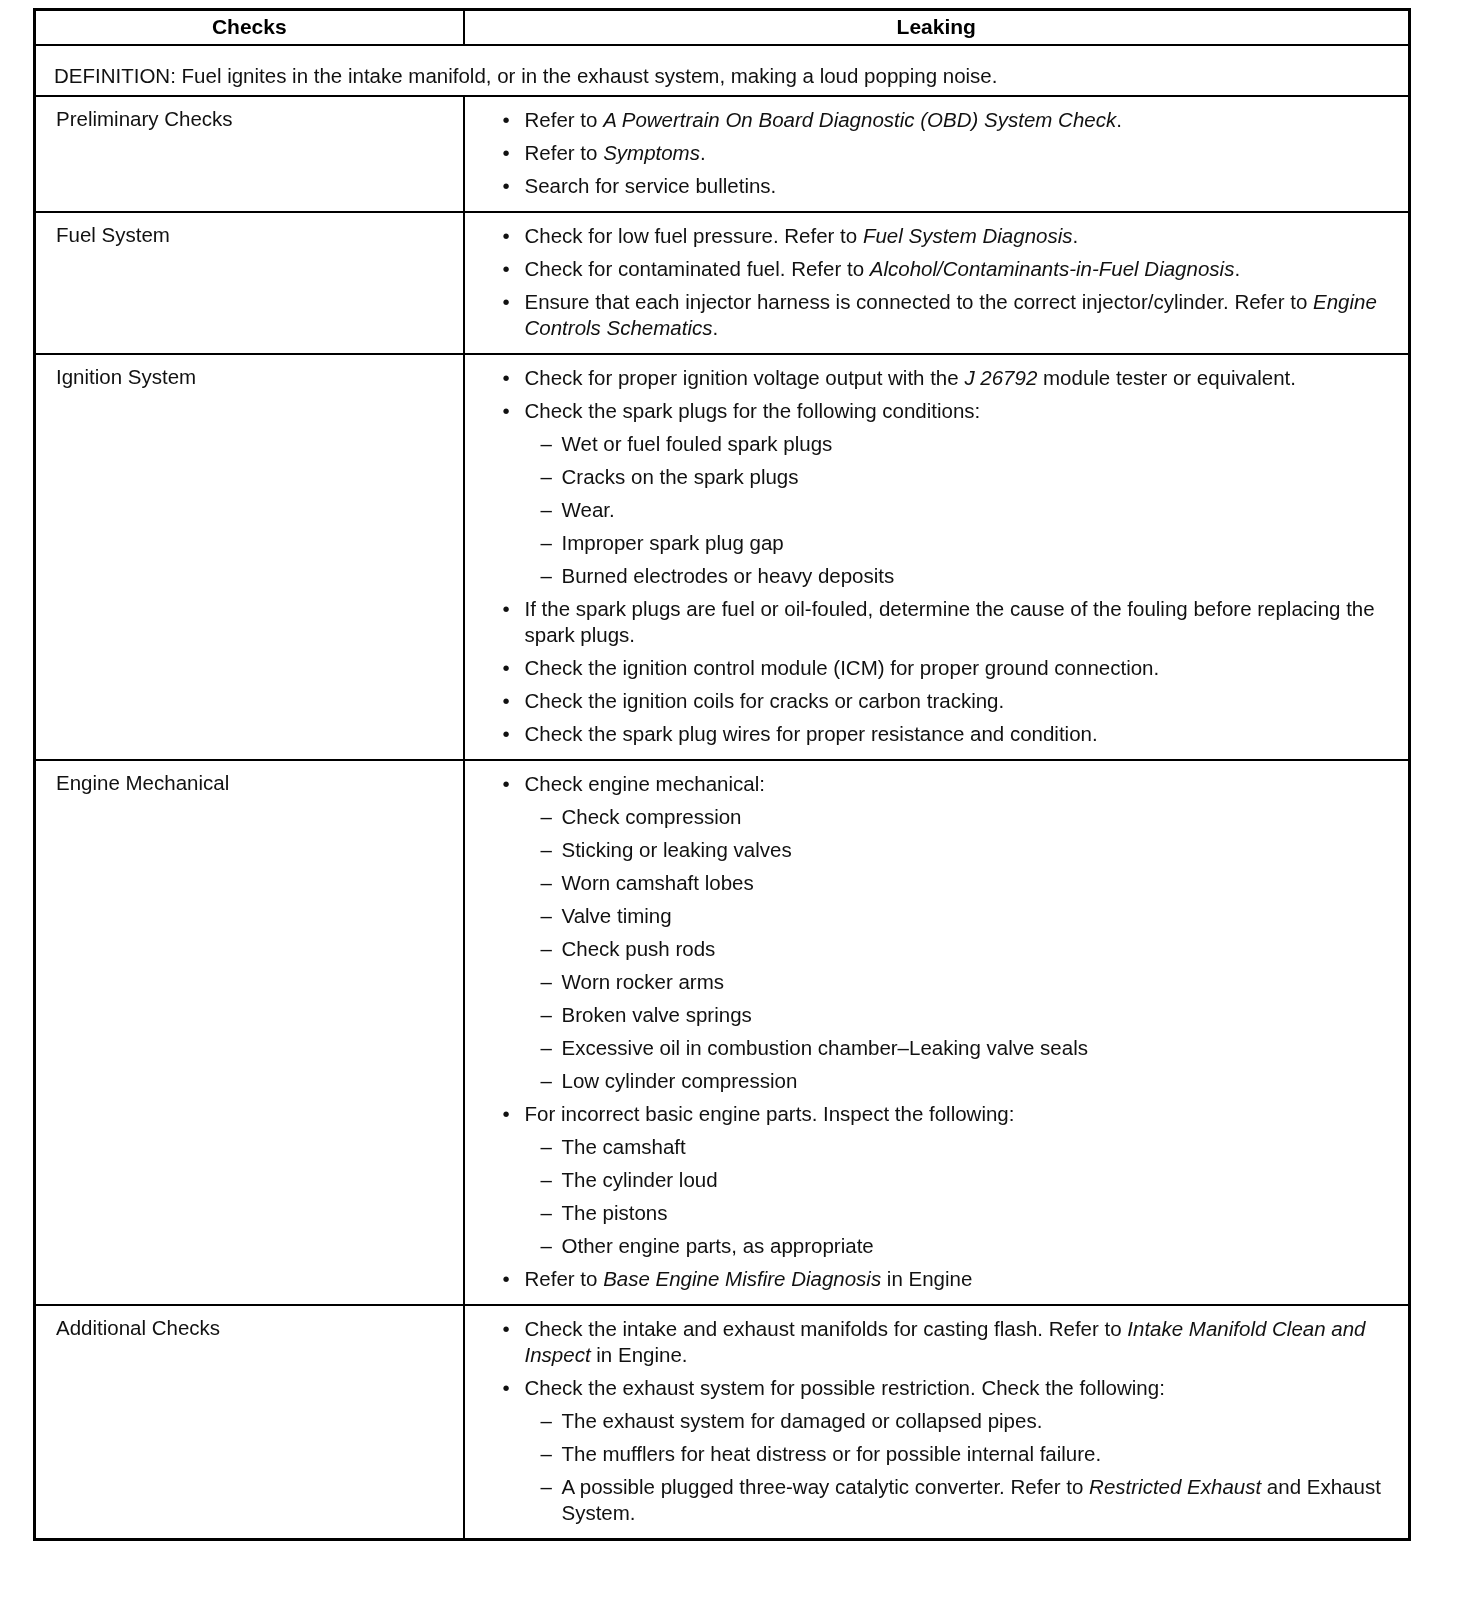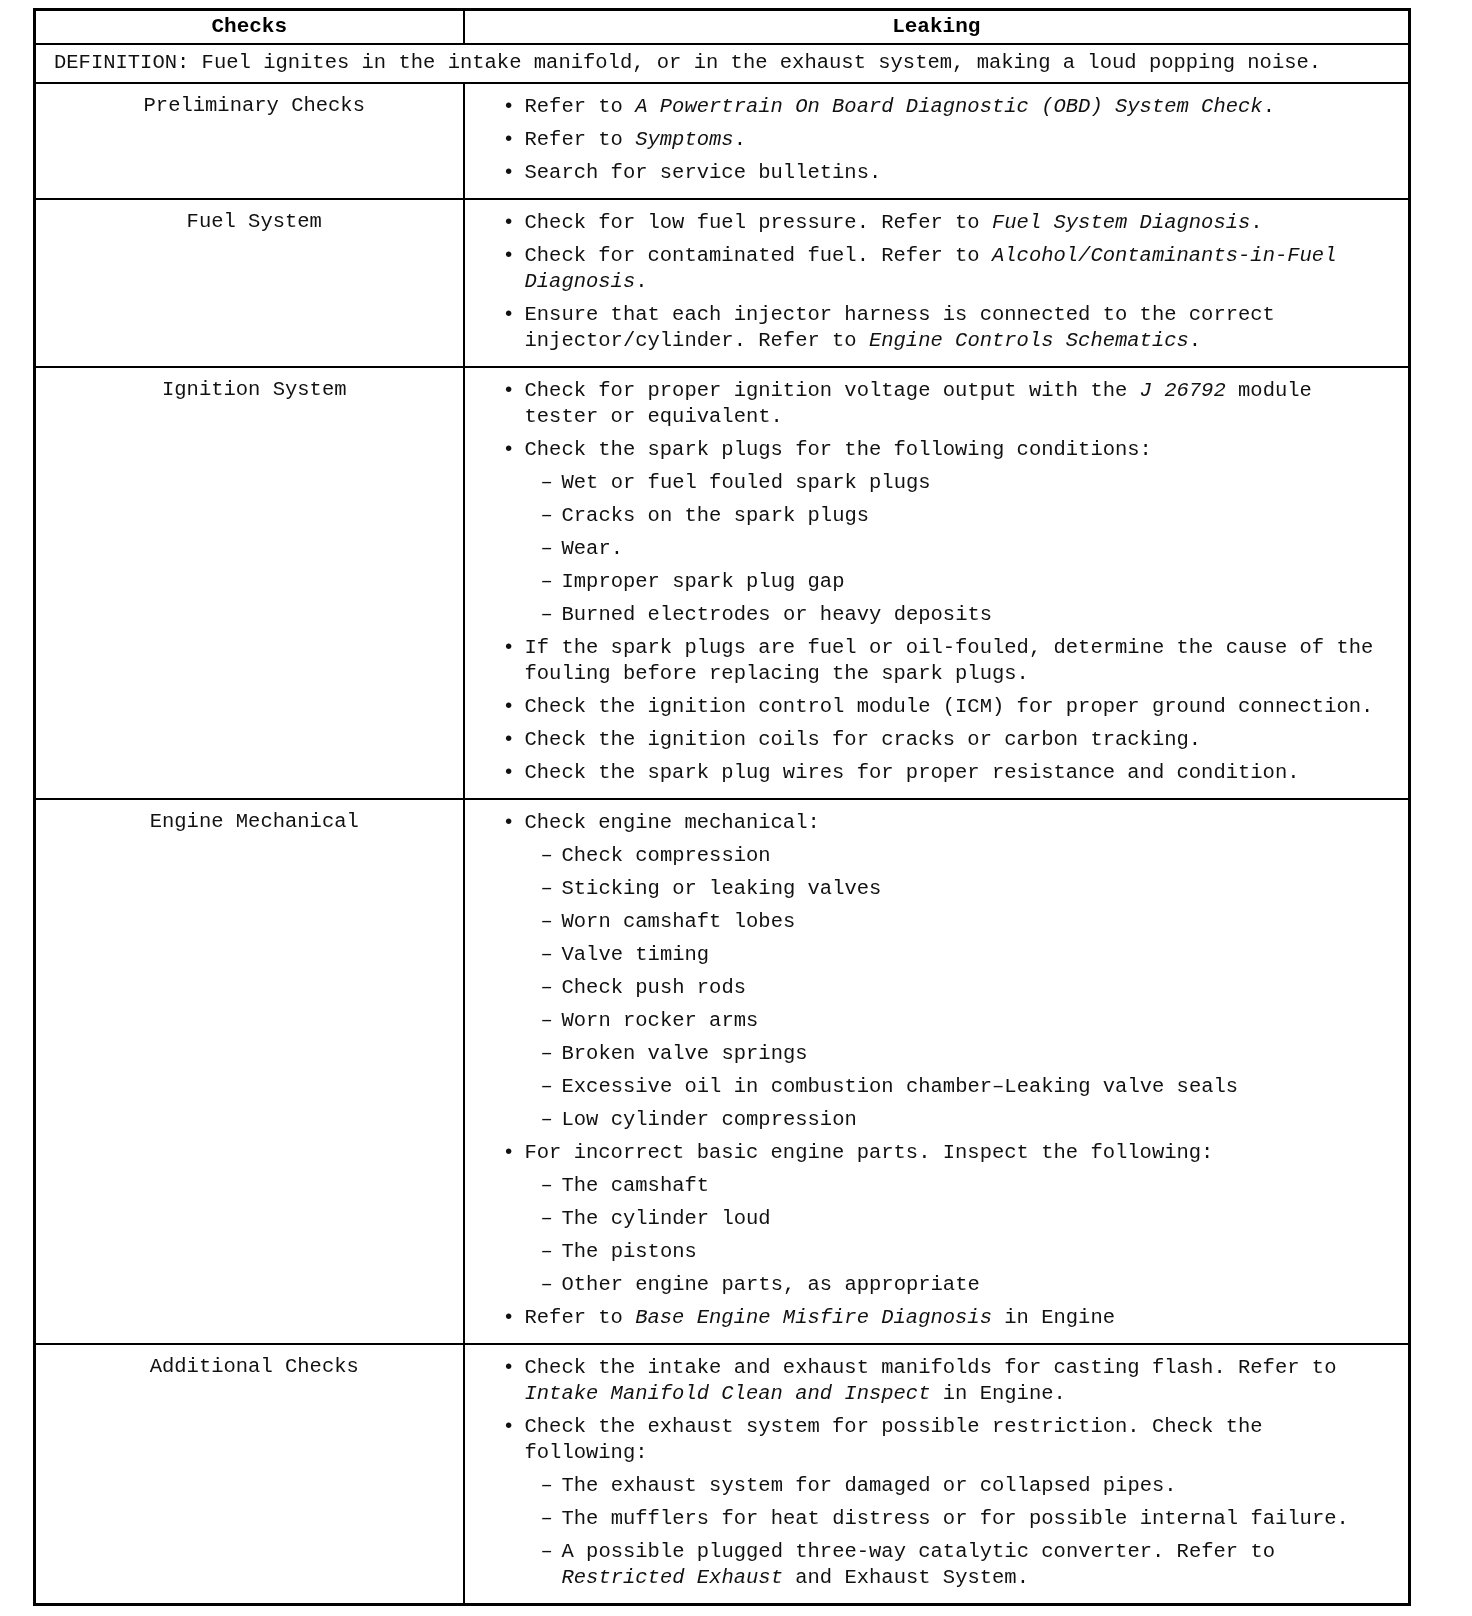--- a/index.html
+++ b/index.html
@@ -8,49 +8,47 @@
     padding: 0;
     background: #ffffff;
     width: 1472px;
     height: 1616px;
     font-family: "Liberation Sans", sans-serif;
     color: #111111;
   }
   .page {
     padding: 8px 0 0 33px;
     width: 1472px;
-    font-family: Liberation Mono, monospace;
   }
   table.diag-table {
     border-collapse: collapse;
     width: 1375px;
     table-layout: fixed;
     border: 3px solid #000;
   }
   th, td {
     border: 2px solid #000;
     vertical-align: top;
   }
   th {
     font-size: 21px;
     font-weight: bold;
     text-align: center;
     padding: 4px 0 5px 0;
     color: #000;
   }
   td.definition-cell {
     font-size: 20.5px;
-    padding: 5px 10px 6px 18px;
+    padding: 17px 10px 6px 18px;
     line-height: 1.25;
   }
   td.check-cell {
     font-size: 20.5px;
     padding: 9px 10px 8px 20px;
     line-height: 1.25;
-    text-align: center;
   }
   td.actions-cell {
     padding: 3px 14px 5px 0;
     font-size: 20.5px;
   }
   .action-item {
     display: flex;
     line-height: 26px;
     margin: 7px 0;
   }

